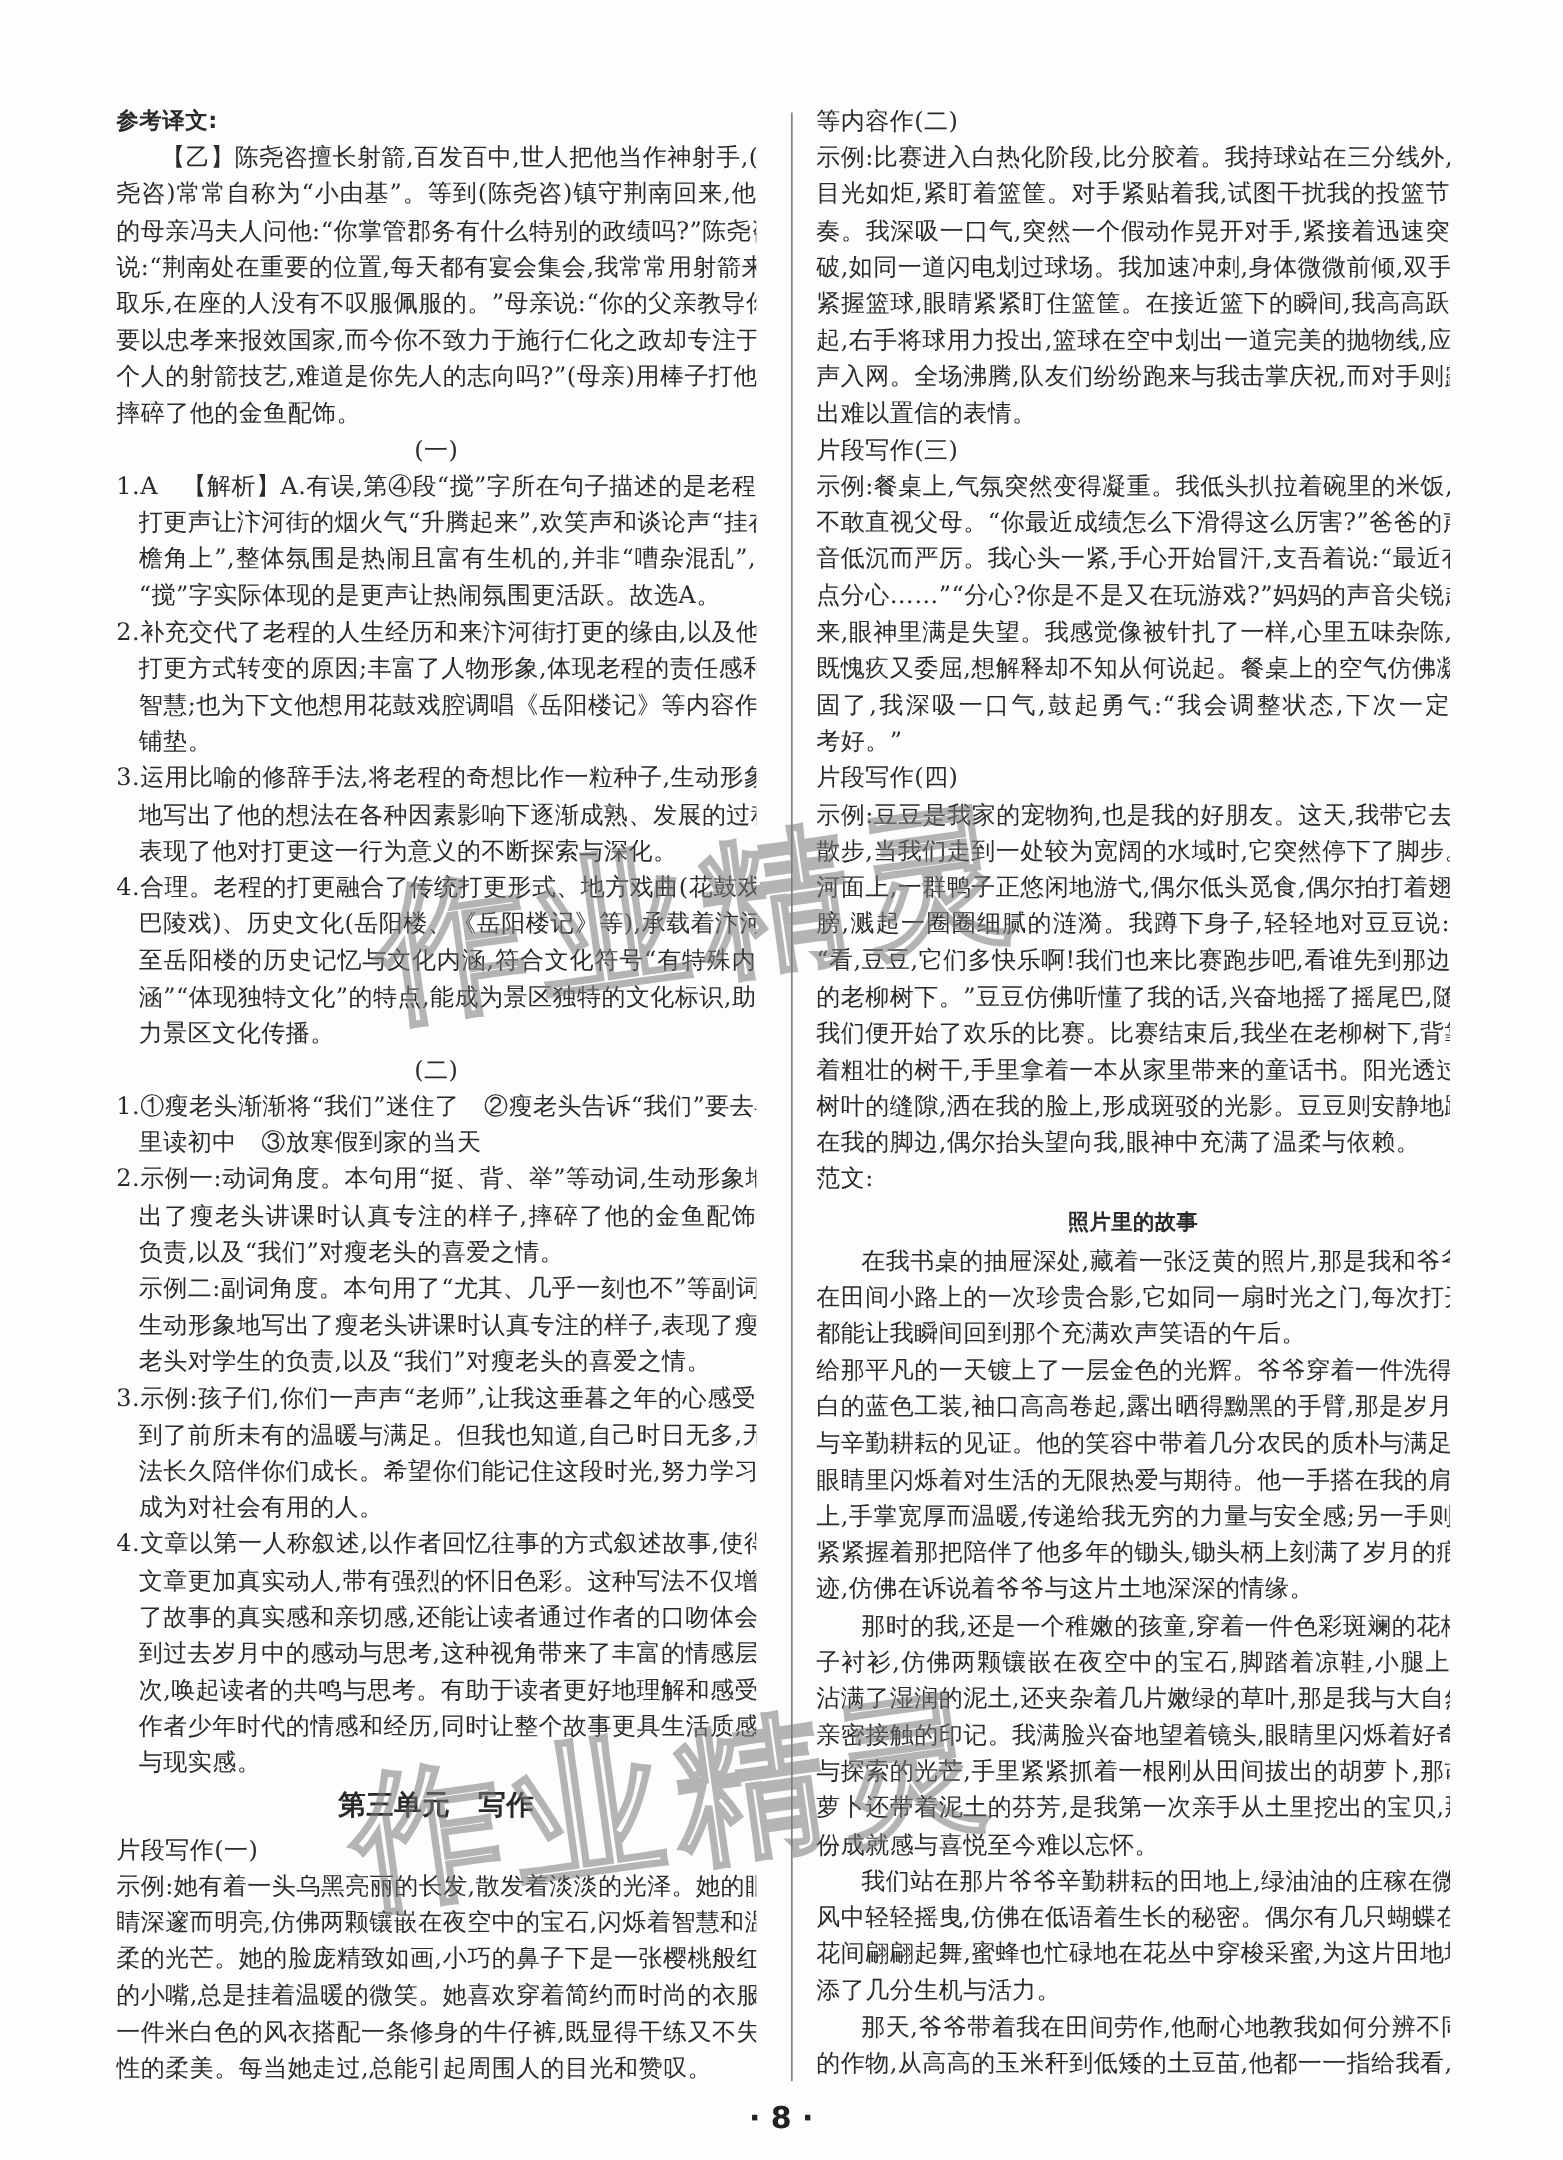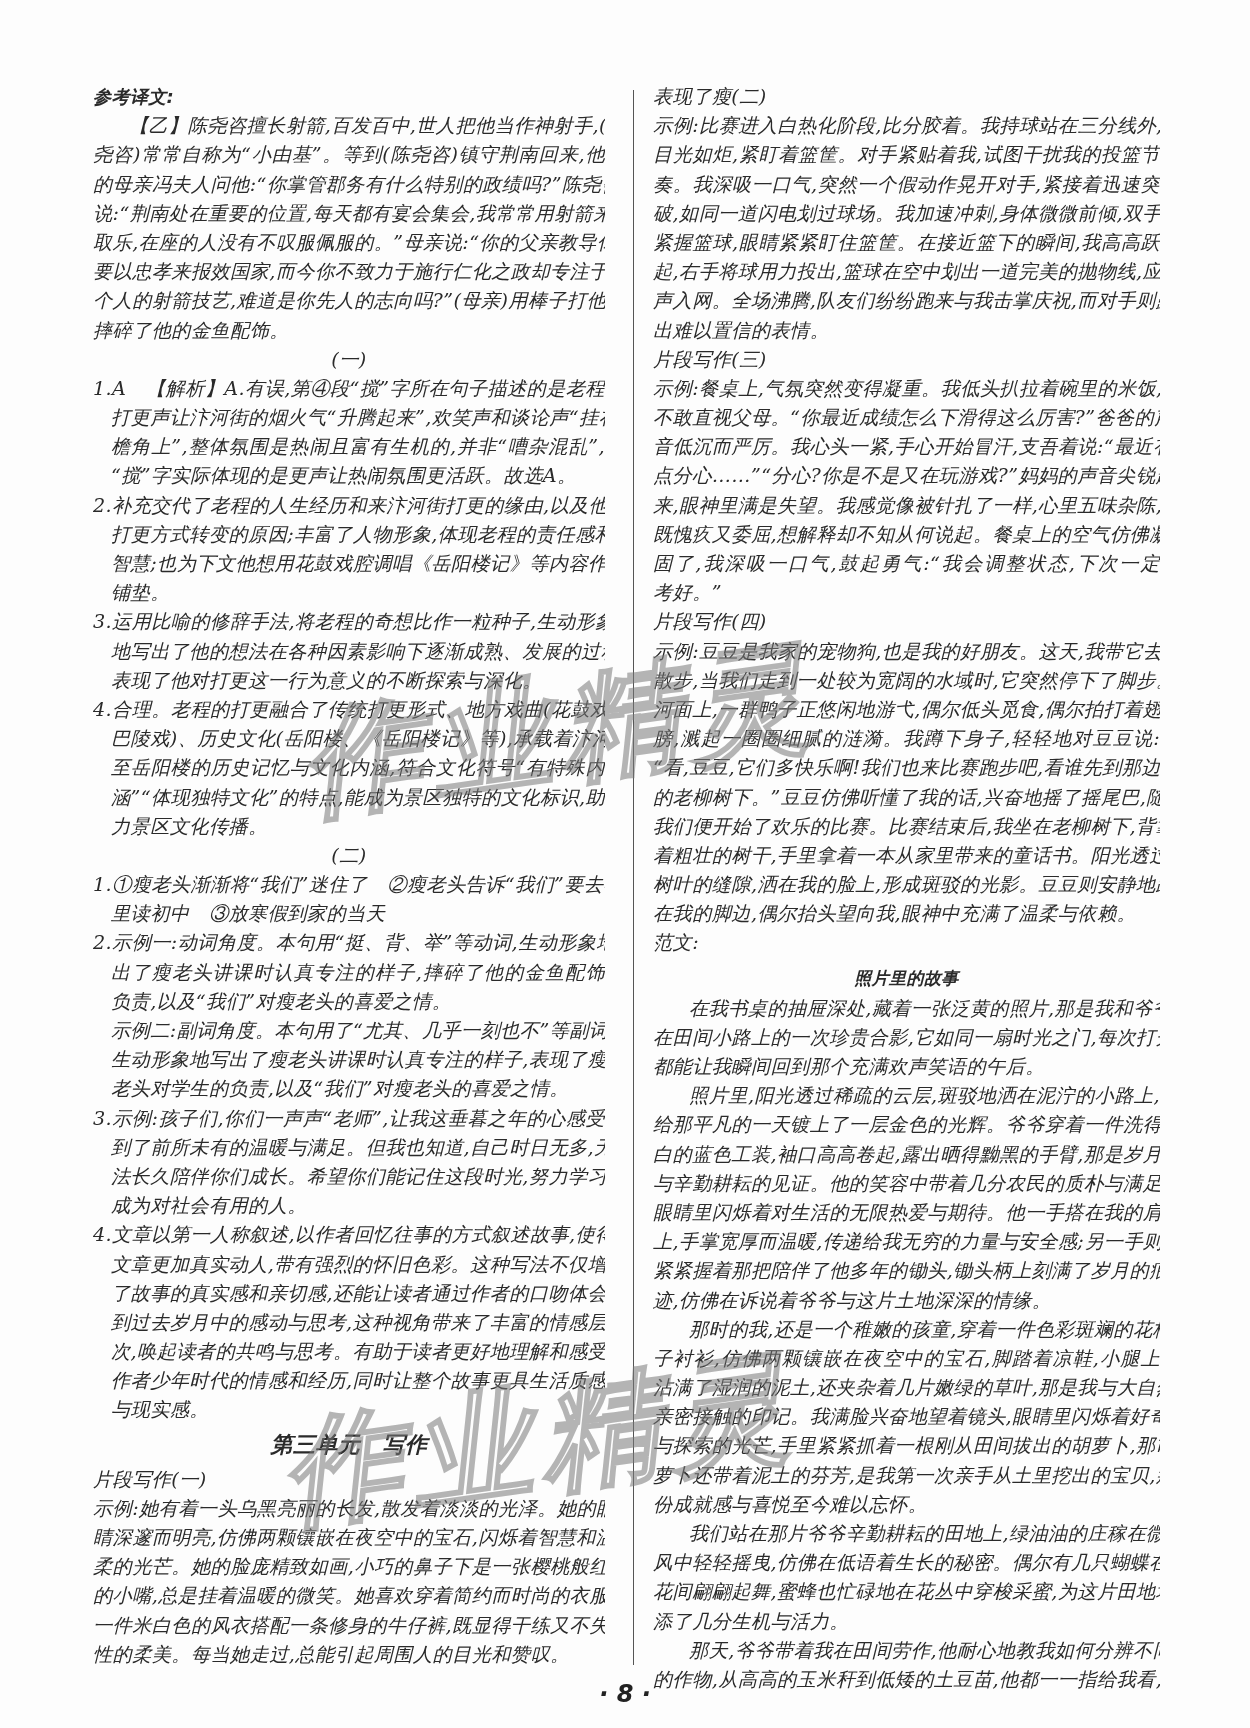--- a/index.html
+++ b/index.html
@@ -1,18 +1,18 @@
 <!DOCTYPE html>
 <html><head>
 <meta charset="utf-8">
 <style>
   html, body { margin: 0; padding: 0; background: #fdfdfd; }
   body { width: 1250px; height: 1728px; position: relative; overflow: hidden;
          font-family: "DejaVu Serif", "Liberation Serif", serif; color: #2a2a2a; }
-  .page { position: absolute; left: 0; top: 0; width: 1250px; height: 1413px; font-style: italic; }
+  .page { position: absolute; left: 0; top: 0; width: 1250px; height: 1413px; }
   .col { position: absolute; top: 82px; font-size: 19.2px; line-height: 29.2px; letter-spacing: 0.4px; }
   .col-left { left: 93px; width: 512px; }
   .col-right { left: 653px; width: 507px; }
   .divider { position: absolute; left: 633px; top: 90px; width: 1px; height: 1575px; background: #555; }
   .heading-label { font-weight: bold; font-family: "DejaVu Sans", "Liberation Sans", sans-serif; font-size: 18px; }
   .line { white-space: nowrap; overflow: hidden; text-align: justify; text-align-last: justify; display: block; height: 29.2px; }
   .line.last { text-align-last: left; }
   .indent1 { padding-left: 36px; }
   .hang { padding-left: 18px; }
   .sec-title { text-align: center; font-family: "DejaVu Sans", "Liberation Sans", sans-serif; font-weight: bold;
@@ -113,21 +113,21 @@
       <span class="line">睛深邃而明亮,仿佛两颗镶嵌在夜空中的宝石,闪烁着智慧和温</span>
       <span class="line">柔的光芒。她的脸庞精致如画,小巧的鼻子下是一张樱桃般红润</span>
       <span class="line">的小嘴,总是挂着温暖的微笑。她喜欢穿着简约而时尚的衣服,</span>
       <span class="line">一件米白色的风衣搭配一条修身的牛仔裤,既显得干练又不失女</span>
       <span class="line last">性的柔美。每当她走过,总能引起周围人的目光和赞叹。</span>
     </div>
   </div>
 
   <div class="col col-right">
     <div>
-      <span class="line last">表现了瘦(二)</span>
+      <span class="line last">等内容作(二)</span>
       <span class="line">示例:比赛进入白热化阶段,比分胶着。我持球站在三分线外,</span>
       <span class="line">目光如炬,紧盯着篮筐。对手紧贴着我,试图干扰我的投篮节</span>
       <span class="line">奏。我深吸一口气,突然一个假动作晃开对手,紧接着迅速突</span>
       <span class="line">破,如同一道闪电划过球场。我加速冲刺,身体微微前倾,双手</span>
       <span class="line">紧握篮球,眼睛紧紧盯住篮筐。在接近篮下的瞬间,我高高跃</span>
       <span class="line">起,右手将球用力投出,篮球在空中划出一道完美的抛物线,应</span>
       <span class="line">声入网。全场沸腾,队友们纷纷跑来与我击掌庆祝,而对手则露</span>
       <span class="line last">出难以置信的表情。</span>
     </div>
     <div>
@@ -158,21 +158,20 @@
     <div>
       <span class="line last">范文:</span>
       <div class="essay-title">照片里的故事</div>
 
       <div>
         <span class="line indent1 kaiti">在我书桌的抽屉深处,藏着一张泛黄的照片,那是我和爷爷</span>
         <span class="line kaiti">在田间小路上的一次珍贵合影,它如同一扇时光之门,每次打开</span>
         <span class="line last kaiti">都能让我瞬间回到那个充满欢声笑语的午后。</span>
       </div>
       <div>
-        <span class="line indent1 kaiti">照片里,阳光透过稀疏的云层,斑驳地洒在泥泞的小路上,</span>
         <span class="line kaiti">给那平凡的一天镀上了一层金色的光辉。爷爷穿着一件洗得发</span>
         <span class="line kaiti">白的蓝色工装,袖口高高卷起,露出晒得黝黑的手臂,那是岁月</span>
         <span class="line kaiti">与辛勤耕耘的见证。他的笑容中带着几分农民的质朴与满足,</span>
         <span class="line kaiti">眼睛里闪烁着对生活的无限热爱与期待。他一手搭在我的肩</span>
         <span class="line kaiti">上,手掌宽厚而温暖,传递给我无穷的力量与安全感;另一手则</span>
         <span class="line kaiti">紧紧握着那把陪伴了他多年的锄头,锄头柄上刻满了岁月的痕</span>
         <span class="line last kaiti">迹,仿佛在诉说着爷爷与这片土地深深的情缘。</span>
       </div>
       <div>
         <span class="line indent1 kaiti">那时的我,还是一个稚嫩的孩童,穿着一件色彩斑斓的花格</span>

